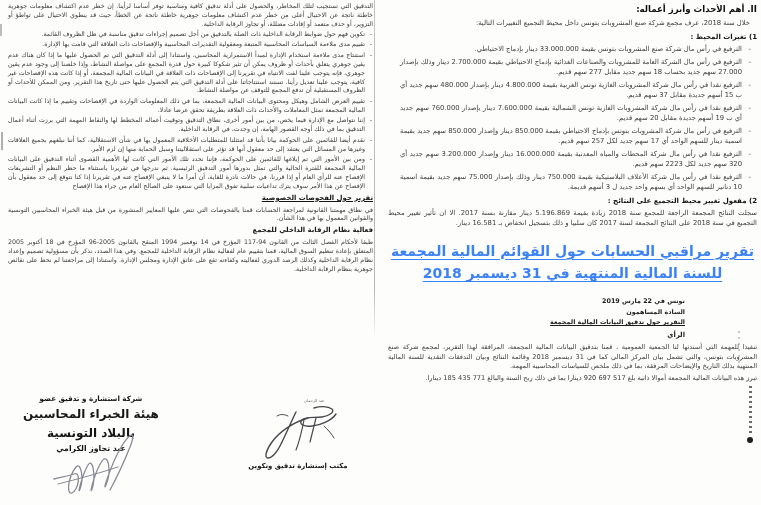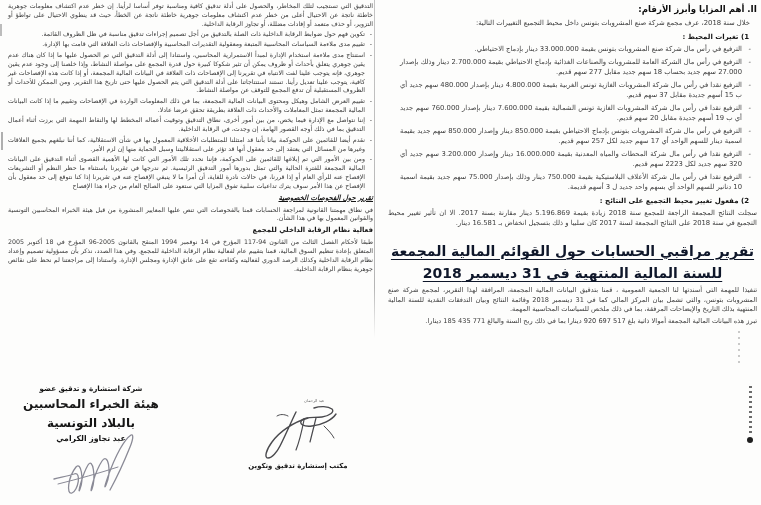--- a/index.html
+++ b/index.html
@@ -10,49 +10,49 @@
   }
   
   .page-left{
     position:absolute;top:2px;left:8px;width:365px;height:500px;
     font-size:6.3px;line-height:1.42;text-align:justify;
   }
   .page-left p{margin:0 0 1px 0;}
   .pl-bullet{position:relative;padding-right:8px;margin-bottom:1.5px;}
   .pl-bullet::before{content:"-";position:absolute;right:1px;top:0;color:#3a3a3a;}
   .pl-heading{font-weight:bold;color:#161616;font-size:6.9px;margin:3px 0 2px;}
-  .pl-heading.u{text-decoration:underline;text-underline-offset:1px;font-style:italic;}
+  .pl-heading.u{text-decoration:underline;text-underline-offset:1px;}
   
-  .sig-company{position:absolute;left:4px;top:381px;width:158px;text-align:center;
+  .sig-company{position:absolute;left:4px;top:391px;width:158px;text-align:center;
     font-weight:bold;color:#161616;line-height:1.6;}
   .sig-company .l1{font-size:7.2px;}
   .sig-company .l2{font-size:12px;text-align:center;}
   .sig-company .l3{font-size:7.8px;}
   .sig-company-sign{position:absolute;left:40px;top:425px;}
   .sig-office{position:absolute;left:230px;top:390px;width:128px;}
   .sig-office-stamp{position:absolute;left:66px;top:6px;font-size:4px;color:#666;white-space:nowrap;}
   .sig-office-sign{position:absolute;left:6px;top:8px;}
   .sig-office-label{position:absolute;left:0;top:70px;width:120px;text-align:center;
     font-weight:bold;font-size:6.9px;color:#161616;}
   
   .seam{position:absolute;left:374px;top:0;width:1px;height:338px;
     background:linear-gradient(#c4c4c4,#b5b5b5 85%,rgba(180,180,180,0));}
   
   .page-right{
     position:absolute;top:3px;left:388px;width:369px;height:500px;
     font-size:6.8px;line-height:1.45;text-align:justify;color:#3c3c3c;
   }
   .pr-heading{font-size:8.6px;font-weight:bold;color:#0e0e0e;margin:0 0 4px 0;text-align:right;}
   .pr-intro{margin:0 0 3px 0;text-indent:7px;}
-  .pr-sub{font-weight:bold;font-size:7px;color:#141414;margin:2px 8px 3px;}
+  .pr-sub{font-weight:bold;font-size:7px;color:#141414;margin:2px 0 3px;}
   .pr-bullet{position:relative;padding-right:15px;margin-bottom:3.2px;margin-left:12px;}
   .pr-bullet::before{content:"-";position:absolute;right:6px;top:0;color:#3c3c3c;}
   .pr-sub2-text{margin:1px 0 0 0;}
   .report-title{
-    margin:11px 2px 0 2px;text-align:center;font-weight:bold;color:#0f172a;
+    margin:11px 2px 0 2px;text-align:center;font-weight:bold;color:#3b82f6;
     font-size:14px;line-height:1.6;
   }
   .report-title .tl{text-decoration:underline;text-underline-offset:2.5px;text-decoration-thickness:1px;}
   .date-block{margin:12px 72px 0 0;text-align:right;font-weight:bold;color:#1c1c1c;
     font-size:6.4px;line-height:1.65;}
   .date-block .u{text-decoration:underline;text-underline-offset:1px;}
   .opinion-label{margin-top:2px;font-size:6.8px;}
   .pr-body{margin:2px 0 0 0;font-size:6.6px;}
   
   .edge-mark{position:absolute;background:#7c7c7c;}
@@ -107,41 +107,47 @@
           <path class="ink" stroke="#4a4a4e" stroke-width="1" d="M80,26 C84,30 88,34 90,38 M44,16 C40,14 36,14 33,16"></path>
         </svg>
       </div>
       <div class="sig-office-label">مكتب إستشارة تدقيق وتكوين</div>
     </div>
   </div>
 
   <div class="seam"></div>
 
   <div class="page-right">
-    <div class="pr-heading">II. أهم المزايا وأبرز الأرقام:</div>
+    <div class="pr-heading">II. أهم الأحداث وأبرز أعماله:</div>
     <p class="pr-intro">خلال سنة 2018، عرف مجمع شركة صنع المشروبات بتونس داخل محيط التجميع التغييرات التالية:</p>
 
     <div class="pr-sub">1) تغيرات المحيط :</div>
 
     <div class="pr-bullet">الترفيع في رأس مال شركة صنع المشروبات بتونس بقيمة 33.000.000 دينار بإدماج الاحتياطي.</div>
     <div class="pr-bullet">الترفيع في رأس مال الشركة العامة للمشروبات والصناعات الغذائية بإدماج الاحتياطي بقيمة 2.700.000 دينار وذلك بإصدار 27.000 سهم جديد بحساب 18 سهم جديد مقابل 277 سهم قديم.</div>
     <div class="pr-bullet">الترفيع نقدا في رأس مال شركة المشروبات الغازية تونس الغربية بقيمة 4.800.000 دينار بإصدار 480.000 سهم جديد أي ب 15 أسهم جديدة مقابل 37 سهم قديم.</div>
     <div class="pr-bullet">الترفيع نقدا في رأس مال شركة المشروبات الغازية تونس الشمالية بقيمة 7.600.000 دينار بإصدار 760.000 سهم جديد أي ب 19 أسهم جديدة مقابل 20 سهم قديم.</div>
     <div class="pr-bullet">الترفيع في رأس مال شركة المشروبات بتونس بإدماج الاحتياطي بقيمة 850.000 دينار وإصدار 850.000 سهم جديد بقيمة اسمية دينار للسهم الواحد أي 17 سهم جديد لكل 257 سهم قديم.</div>
     <div class="pr-bullet">الترفيع نقدا في رأس مال شركة المحطات والمياه المعدنية بقيمة 16.000.000 دينار وإصدار 3.200.000 سهم جديد أي 320 سهم جديد لكل 2223 سهم قديم.</div>
     <div class="pr-bullet">الترفيع نقدا في رأس مال شركة الأعلاف البلاستيكية بقيمة 750.000 دينار وذلك بإصدار 75.000 سهم جديد بقيمة اسمية 10 دنانير للسهم الواحد أي بسهم واحد جديد ل 3 أسهم قديمة.</div>
 
     <div class="pr-sub">2) مفعول تغيير محيط التجميع على النتائج :</div>
     <p class="pr-sub2-text">سجلت النتائج المجمعة الراجعة للمجمع سنة 2018 زيادة بقيمة 5.196.869 دينار مقارنة بسنة 2017. الا ان تأثير تغيير محيط التجميع في سنة 2018 على النتائج المجمعة لسنة 2017 كان سلبيا و ذلك بتسجيل انخفاض بـ 16.581 دينار.</p>
 
     <div class="report-title">
       <div class="tl">تقرير مراقبي الحسابات حول القوائم المالية المجمعة</div>
       <div class="tl">للسنة المالية المنتهية في 31 ديسمبر 2018</div>
     </div>
 
+    <div class="date-block">
+      <div>تونس في 22 مارس 2019</div>
+      <div>السادة المساهمون</div>
+      <div class="u">التقرير حول تدقيق البيانات المالية المجمعة</div>
+      <div class="opinion-label">الرأي</div>
+    </div>
 
     <p class="pr-body">تنفيذا للمهمة التي أسندتها لنا الجمعية العمومية ، قمنا بتدقيق البيانات المالية المجمعة، المرافقة لهذا التقرير، لمجمع شركة صنع المشروبات بتونس، والتي تشمل بيان المركز المالي كما في 31 ديسمبر 2018 وقائمة النتائج وبيان التدفقات النقدية للسنة المالية المنتهية بذلك التاريخ والإيضاحات المرفقة، بما في ذلك ملخص للسياسات المحاسبية المهمة.</p>
     <p class="pr-body">تبرز هذه البيانات المالية المجمعة أموالا ذاتية بلغ 920&nbsp;697&nbsp;517 دينارا بما في ذلك ربح السنة والبالغ 185&nbsp;435&nbsp;771 دينارا.</p>
   </div>
 
   <div class="edge-mark" style="left:0;top:24px;width:2px;height:12px;opacity:.5"></div>
   <div class="edge-mark" style="left:1px;top:132px;width:2px;height:18px;opacity:.6"></div>
   <div class="wm-dashes2"></div>
   <div class="wm-dashes"></div>
   <div class="wm-dot"></div>

